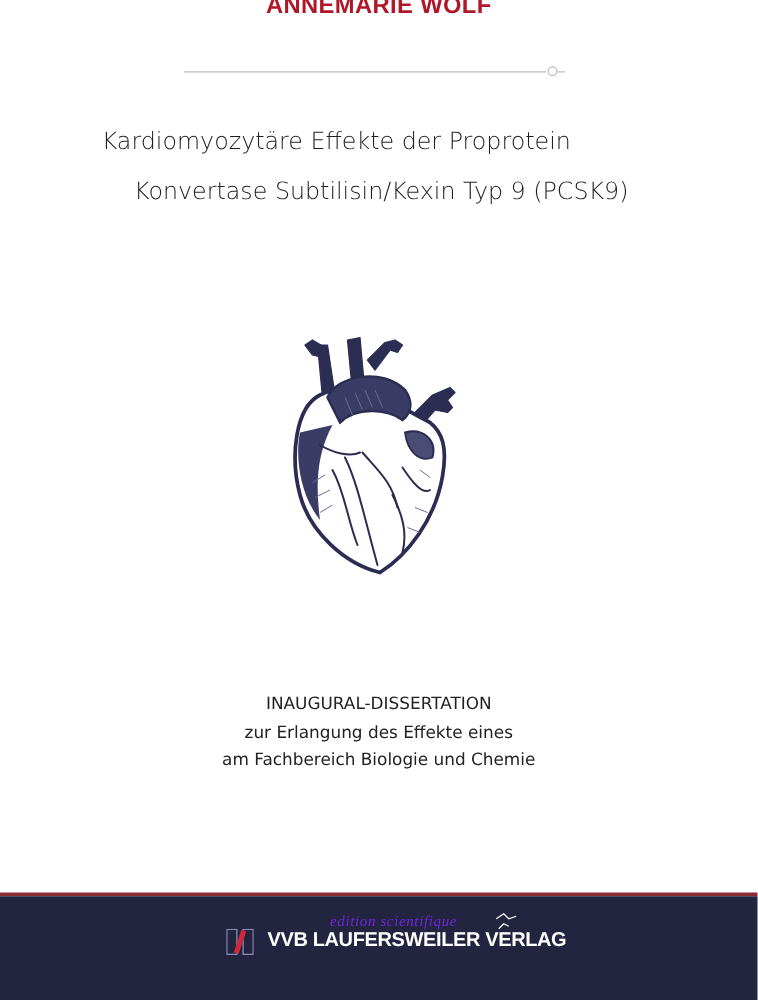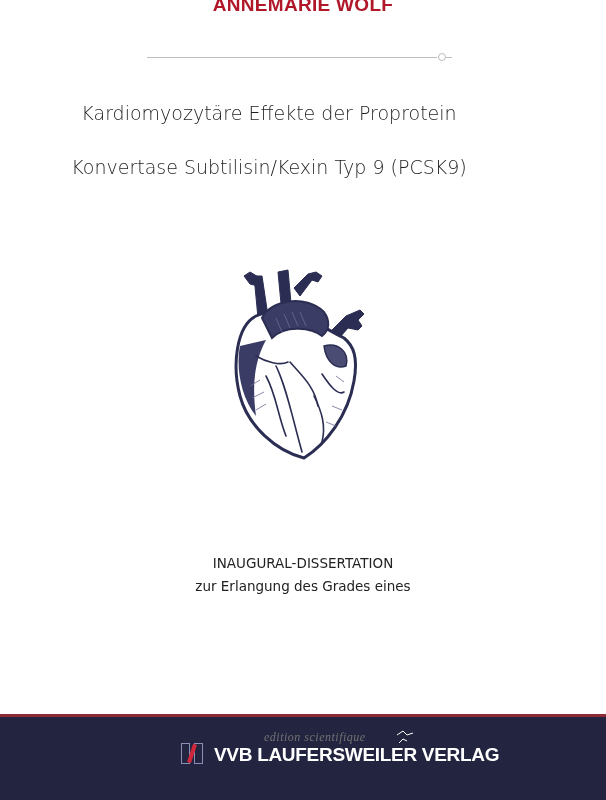--- a/index.html
+++ b/index.html
@@ -3,29 +3,29 @@
 <meta charset="utf-8">
 <style>
   html,body{margin:0;padding:0;}
   body{width:606px;height:800px;position:relative;background:#ffffff;overflow:hidden;font-family:"Liberation Sans",sans-serif;}
   .author{position:absolute;top:-6px;left:0;width:606px;text-align:center;color:#b0182a;font-weight:bold;font-size:19px;letter-spacing:0.3px;font-family:"Liberation Sans",sans-serif;}
   .divider{position:absolute;top:57px;left:147px;width:290px;height:1px;background:#bdbdbd;}
   .divider-knob{position:absolute;top:53px;left:438px;width:8px;height:8px;border:1px solid #bdbdbd;border-radius:50%;background:#fff;box-sizing:border-box;}
   .divider-tail{position:absolute;top:57px;left:446px;width:6px;height:1px;background:#bdbdbd;}
   .title{position:absolute;left:0;width:538px;text-align:center;color:#1e1e1e;font-size:19px;font-family:"DejaVu Sans",sans-serif;font-weight:300;}
   .title.l1{top:102px;}
-  .title.l2{top:156px;}
+  .title.l2{top:142px;margin-left:36px;}
   .heart{position:absolute;left:226px;top:266px;width:150px;height:195px;}
   .diss{position:absolute;top:552px;left:0;width:606px;text-align:center;color:#222;font-size:13.5px;line-height:22.5px;font-family:"DejaVu Sans",sans-serif;}
   .diss div{white-space:nowrap;}
   .red-stripe{position:absolute;top:714px;left:0;width:606px;height:3px;background:#8e2a36;}
   .footer{position:absolute;top:717px;left:0;width:606px;height:83px;background:#232440;}
   .pub-logo{position:absolute;left:181px;top:743px;width:22px;height:21px;}
-  .pub-name{position:absolute;left:214px;top:744px;color:#ffffff;font-weight:bold;font-size:19px;letter-spacing:-0.3px;font-family:"Liberation Sans",sans-serif;white-space:nowrap;}
-  .edition{position:absolute;left:264px;top:730px;color:#737373;font-style:italic;font-size:12px;font-family:"Liberation Serif",serif;letter-spacing:0.5px;white-space:nowrap;}
+  .pub-name{position:absolute;left:214px;top:744px;color:#ffffff;font-weight:bold;font-size:16px;letter-spacing:-0.3px;font-family:"Liberation Sans",sans-serif;white-space:nowrap;}
+  .edition{position:absolute;left:264px;top:730px;color:#6d28d9;font-style:italic;font-size:12px;font-family:"Liberation Serif",serif;letter-spacing:0.5px;white-space:nowrap;}
   .birds{position:absolute;left:395px;top:729px;width:24px;height:16px;}
 </style>
 </head>
 <body>
 
 <div class="author">ANNEMARIE WOLF</div>
 
 <div>
   <div class="divider"></div>
   <div class="divider-knob"></div>
@@ -64,21 +64,22 @@
     <path d="M30 90 C40 96, 54 100, 62 96"></path>
   </g>
   <g fill="none" stroke="#6a6c90" stroke-width="0.8">
     <path d="M24 120 l10 -6 M26 132 l12 -6 M30 144 l10 -6 M110 110 l8 6 M106 140 l10 4 M100 156 l10 4"></path>
     <path d="M50 52 l6 14 M58 48 l6 14 M66 46 l6 14 M74 46 l6 14"></path>
   </g>
 </svg>
 
 <div class="diss">
   <div>INAUGURAL-DISSERTATION</div>
-  <div>zur Erlangung des Grades eines</div>
+  <div>zur Erlangung des Effekte eines</div>
+  <div>am Fachbereich Biologie und Chemie</div>
 </div>
 
 <div class="red-stripe"></div>
 <div class="footer"></div>
 
 <svg class="pub-logo" viewBox="0 0 22 21" xmlns="http://www.w3.org/2000/svg">
   <rect x="0.5" y="0.5" width="8" height="20" fill="none" stroke="#8a8fb8" stroke-width="1"></rect>
   <rect x="13.5" y="0.5" width="8" height="20" fill="none" stroke="#8a8fb8" stroke-width="1"></rect>
   <path d="M12 1 L16 2 L10 20 L6 19 Z" fill="#d0283a"></path>
 </svg>

